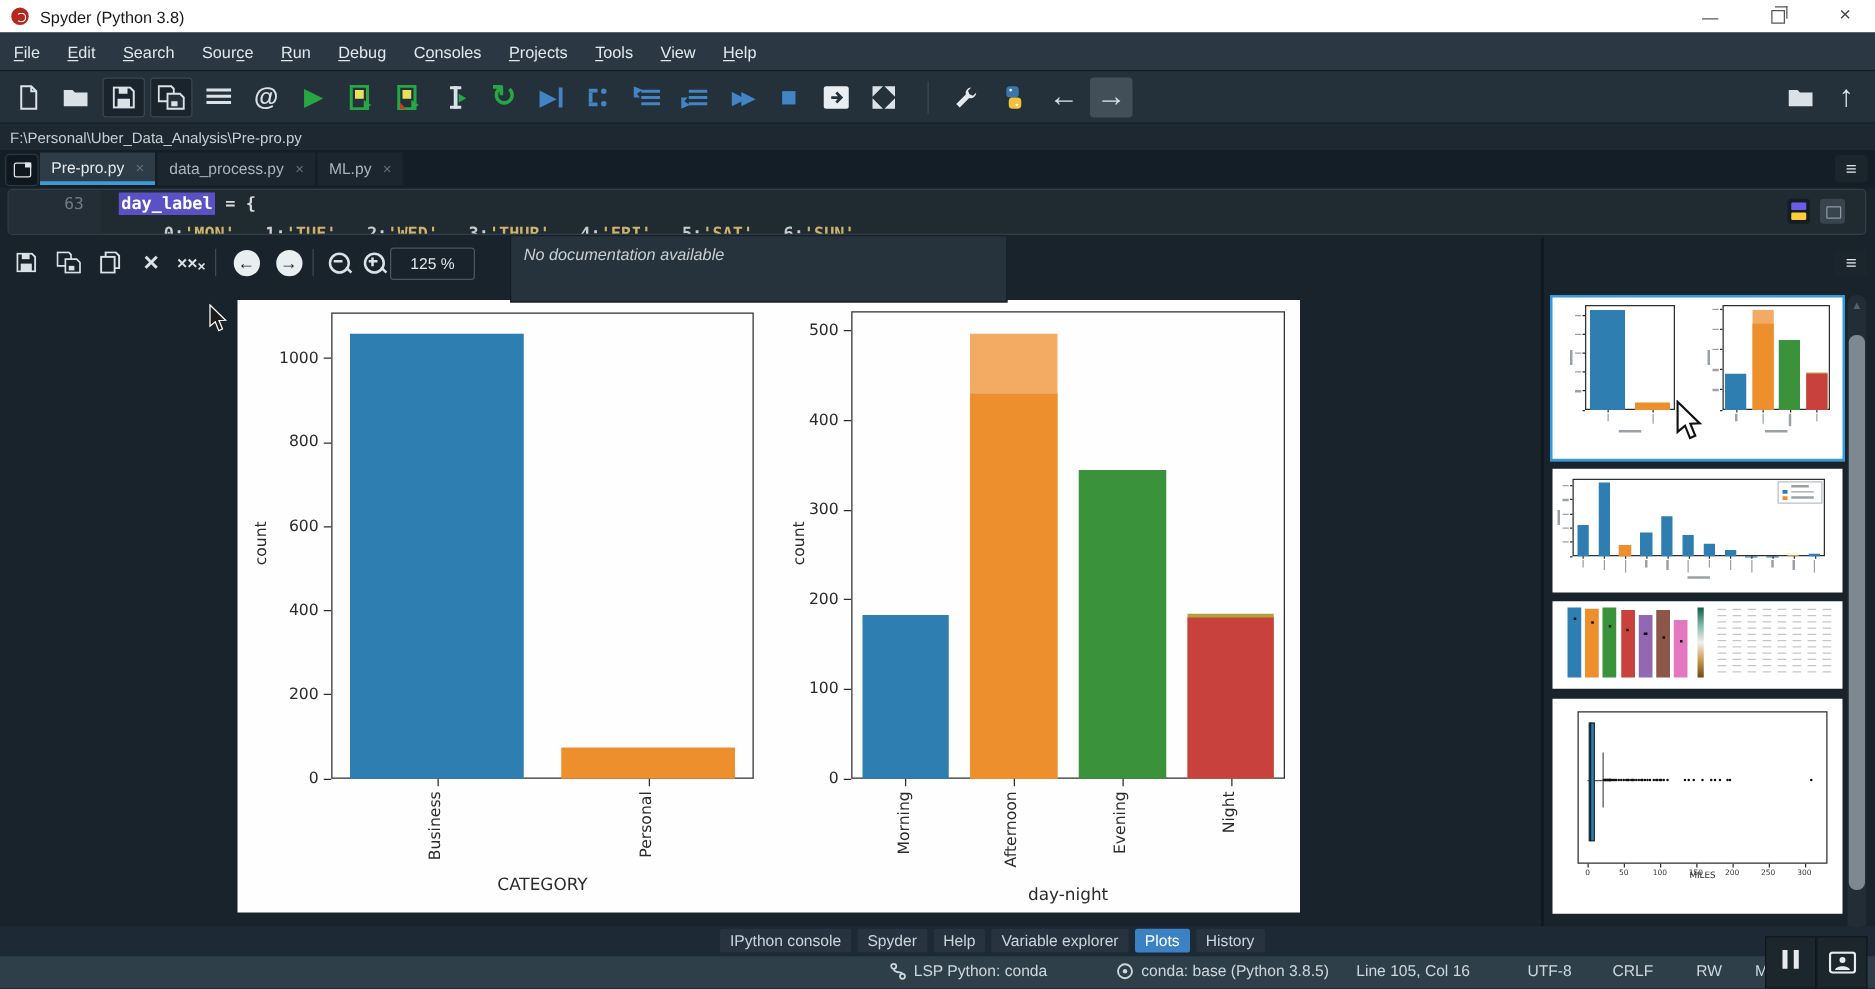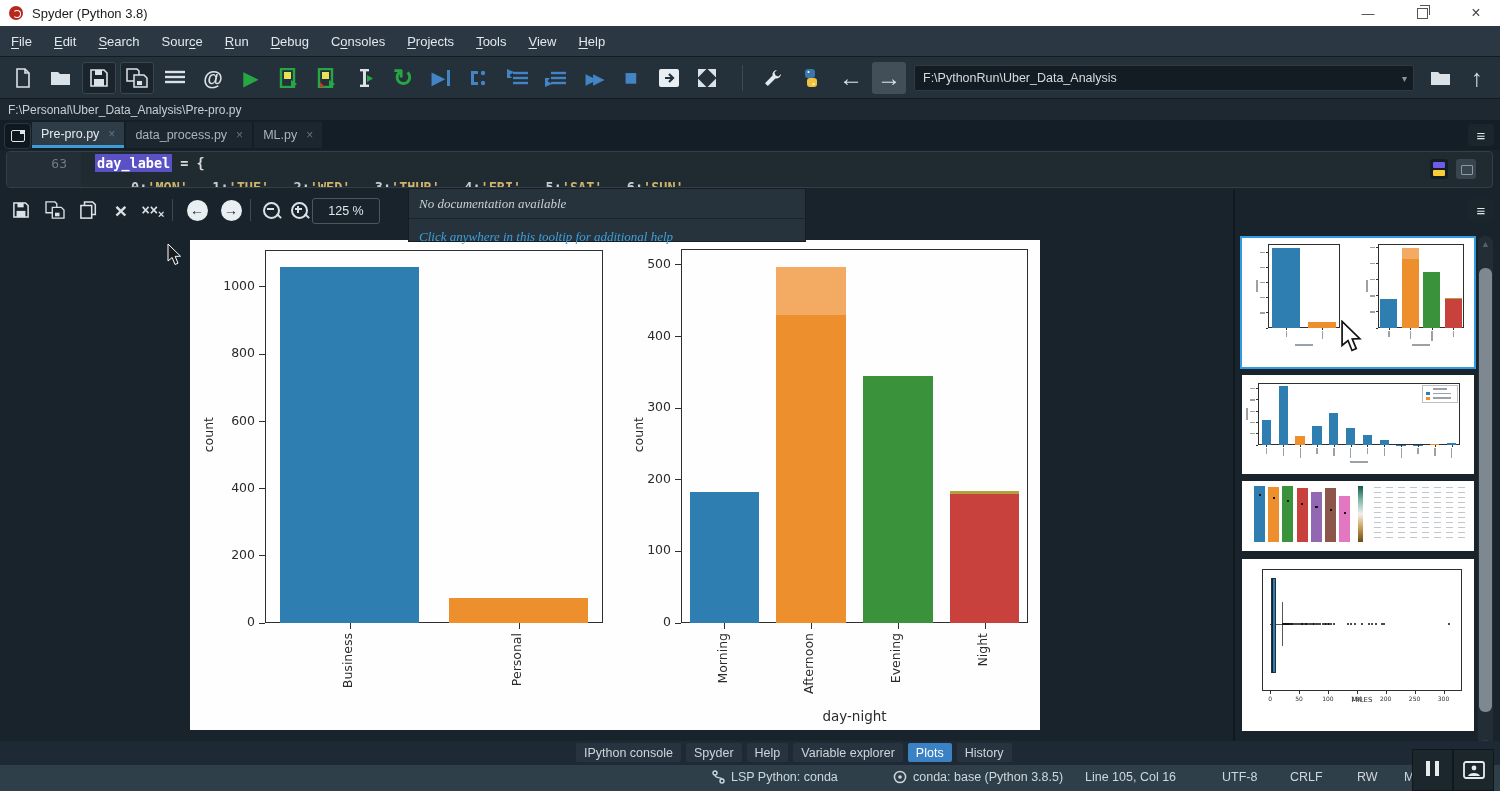--- a/index.html
+++ b/index.html
@@ -65,21 +65,21 @@
   .ed-icon1{position:absolute;right:44px;top:7px;width:18px;height:20px;background:#141d24;border-radius:3px;}
   .ed-icon1 i{position:absolute;left:3px;width:12px;height:6px;border-radius:1px;display:block;}
   .ed-icon2{position:absolute;right:16px;top:7px;width:20px;height:20px;background:#39454e;border-radius:3px;}
   .ed-icon2::after{content:"";position:absolute;left:5px;top:6px;width:10px;height:8px;border:1.5px solid #8e99a1;border-radius:1px;}
   
   .pbtn{position:absolute;top:196px;width:30px;height:28px;display:flex;align-items:center;justify-content:center;}
   .zoombox{position:absolute;left:312px;top:198px;width:66px;height:24px;border:1px solid #4a575f;border-radius:3px;
       color:#dfe5ea;font-size:12.5px;display:flex;align-items:center;justify-content:center;}
   
   .tooltip{left:408px;top:188px;width:398px;height:54px;background:#27333c;border:1px solid #151e25;
-      font-family:Liberation Serif, serif;font-style:italic;font-size:13px;box-sizing:border-box;z-index:30;}
+      font-family:Liberation Sans, sans-serif;font-style:italic;font-size:13px;box-sizing:border-box;z-index:30;}
   .tooltip .l1{color:#c9cfd3;padding:7px 0 0 10px;}
   .tooltip .l2{color:#3da0dc;padding:10px 0 0 10px;border-top:1px solid #1b252c;margin-top:6px;}
   
   .plots-bg{left:0;top:189px;width:1500px;height:552px;background:#18232b;}
   .canvas{left:190px;top:240px;width:850px;height:490px;background:#fefefe;}
   .vdivider{left:1233px;top:190px;width:2px;height:551px;background:#0f181f;}
   
   .axes{position:absolute;border:1px solid #2f2f2f;box-sizing:border-box;background:transparent;}
   .bar{position:absolute;}
   .tickm{position:absolute;background:#2f2f2f;}
@@ -278,24 +278,20 @@
         <circle cx="7.5" cy="4" r="1.1" fill="#fff"></circle>
           <circle cx="12.5" cy="16" r="1.1" fill="#fff"></circle>
         </svg>
       </div>
     <div class="tbtn" style="left:834px;">
       <span class="glyph" style="font-size:24px;font-weight:bold;">←</span>
       </div>
     <div class="tbtn" style="left:872px;background:#434f58;border-radius:3px;">
       <span class="glyph" style="font-size:24px;font-weight:bold;">→</span>
       </div>
-    <div class="path-combo">
-      <input value="F:\PythonRun\Uber_Data_Analysis" style="">
-      <span class="caret">▾</span>
-    </div>
     <div class="tbtn" style="left:1424px;">
       <svg width="22" height="18" viewBox="0 0 22 18">
         <path d="M1 3h7l2 2h10v11H1z" fill="#dbe2e7"></path>
         </svg>
       </div>
     <div class="tbtn" style="left:1460px;">
       <span class="glyph" style="font-size:24px;font-weight:bold;">↑</span>
       </div>
   </div>
 
@@ -411,20 +407,21 @@
       <div class="tickm" style="left: 69px; top: 113.671px; width: 6px; height: 1px;"></div>
       <div class="ytl" style="left: 21px; top: 107.296px; width: 44px; font-size: 12.5px;">800</div>
       <div class="tickm" style="left: 69px; top: 46.464px; width: 6px; height: 1px;"></div>
       <div class="ytl" style="left: 21px; top: 40.089px; width: 44px; font-size: 12.5px;">1000</div>
       <div class="bar" style="left: 90.21px; top: 26.8018px; width: 138.58px; height: 356.198px; background: rgb(46, 126, 178);"></div>
       <div class="tickm" style="left: 159.5px; top: 383px; width: 1px; height: 6px;"></div>
       <div class="xrot" style="left: 151.75px; top: 393px; font-size: 12.5px;">Business</div>
       <div class="bar" style="left: 259.21px; top: 357.797px; width: 138.58px; height: 25.2027px; background: rgb(238, 143, 45);"></div>
       <div class="tickm" style="left: 328.5px; top: 383px; width: 1px; height: 6px;"></div>
       <div class="xrot" style="left: 320.75px; top: 393px; font-size: 12.5px;">Personal</div>
+      <div class="xlab" style="left: 75px; top: 460px; width: 338px; font-size: 13.5px;">CATEGORY</div>
       <div class="ylab" style="left: 13px; top: 177.125px; font-size: 12.5px;">count</div>
       <div class="axes" style="left: 491px; top: 9px; width: 347px; height: 374px; border-width: 1px;"></div>
       <div class="tickm" style="left: 485px; top: 382.5px; width: 6px; height: 1px;"></div>
       <div class="ytl" style="left: 437px; top: 376.125px; width: 44px; font-size: 12.5px;">0</div>
       <div class="tickm" style="left: 485px; top: 310.852px; width: 6px; height: 1px;"></div>
       <div class="ytl" style="left: 437px; top: 304.477px; width: 44px; font-size: 12.5px;">100</div>
       <div class="tickm" style="left: 485px; top: 239.205px; width: 6px; height: 1px;"></div>
       <div class="ytl" style="left: 437px; top: 232.83px; width: 44px; font-size: 12.5px;">200</div>
       <div class="tickm" style="left: 485px; top: 167.557px; width: 6px; height: 1px;"></div>
       <div class="ytl" style="left: 437px; top: 161.182px; width: 44px; font-size: 12.5px;">300</div>
@@ -445,21 +442,20 @@
       <div class="bar" style="left: 759.925px; top: 251.169px; width: 69.4px; height: 131.831px; background: rgb(176, 162, 60);"></div>
       <div class="bar" style="left: 759.925px; top: 254.034px; width: 69.4px; height: 128.966px; background: rgb(201, 65, 61);"></div>
       <div class="tickm" style="left: 794.625px; top: 383px; width: 1px; height: 6px;"></div>
       <div class="xrot" style="left: 786.875px; top: 393px; font-size: 12.5px;">Night</div>
       <div class="xlab" style="left: 491px; top: 468px; width: 347px; font-size: 13.5px;">day-night</div>
       <div class="ylab" style="left: 443px; top: 176.625px; font-size: 12.5px;">count</div>
     </div>
 
   <div class="abs tooltip">
     <div class="l1">No documentation available</div>
-    <div class="l2">Click anywhere in this tooltip for additional help</div>
   </div>
 
   <div class="abs vdivider"></div>
   <div class="abs thumb" id="thumb1">
     <div id="thumb1-content">
         <div class="axes" style="left: 26px; top: 6px; width: 72px; height: 84px; border-width: 0.8px;"></div>
         <div class="tickm" style="left: 24px; top: 89.5px; width: 2px; height: 1px;"></div>
         <div class="tickm" style="left: 24px; top: 74.3649px; width: 2px; height: 1px;"></div>
         <div class="smudge" style="left: 18px; top: 74.3649px; width: 5px; height: 1.2px;"></div>
         <div class="tickm" style="left: 24px; top: 59.2297px; width: 2px; height: 1px;"></div>

